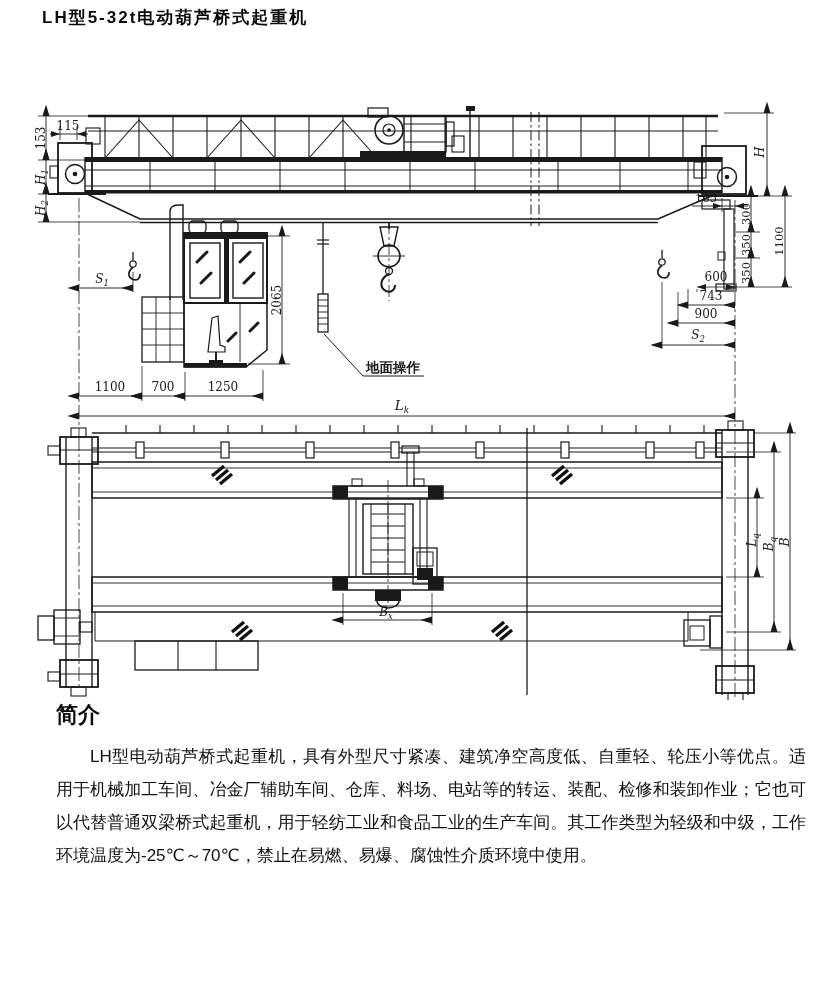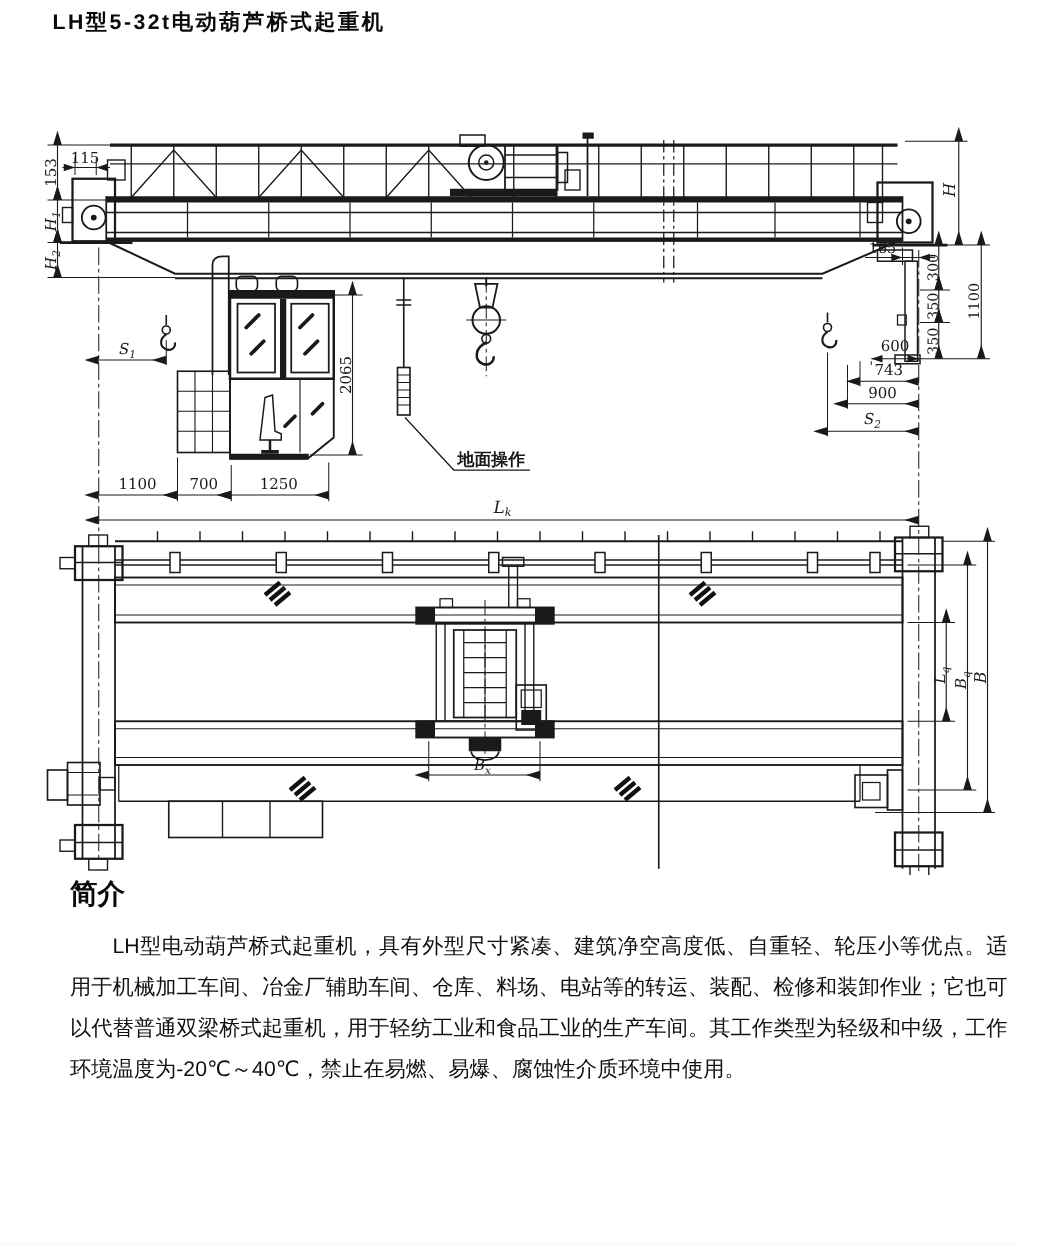--- a/index.html
+++ b/index.html
@@ -336,16 +336,16 @@
         <text transform="rotate(-90 769 544)" x="769" y="548" font-style="italic">
           <tspan>B</tspan><tspan dy="3" font-size="8.5">q</tspan>
         </text>
         <text transform="rotate(-90 785 542)" x="785" y="546" font-size="13" font-style="italic">B</text>
       </g>
     </g>
   </svg>
 
   <div class="intro">
     <h2>简介</h2>
-    <p>LH型电动葫芦桥式起重机，具有外型尺寸紧凑、建筑净空高度低、自重轻、轮压小等优点。适用于机械加工车间、冶金厂辅助车间、仓库、料场、电站等的转运、装配、检修和装卸作业；它也可以代替普通双梁桥式起重机，用于轻纺工业和食品工业的生产车间。其工作类型为轻级和中级，工作环境温度为-20℃～40℃，禁止在易燃、易爆、腐蚀性介质环境中使用。</p>
+    <p>LH型电动葫芦桥式起重机，具有外型尺寸紧凑、建筑净空高度低、自重轻、轮压小等优点。适用于机械加工车间、冶金厂辅助车间、仓库、料场、电站等的转运、装配、检修和装卸作业；它也可以代替普通双梁桥式起重机，用于轻纺工业和食品工业的生产车间。其工作类型为轻级和中级，工作环境温度为-25℃～70℃，禁止在易燃、易爆、腐蚀性介质环境中使用。</p>
   </div>
 
 </div>
 
 </body></html>

